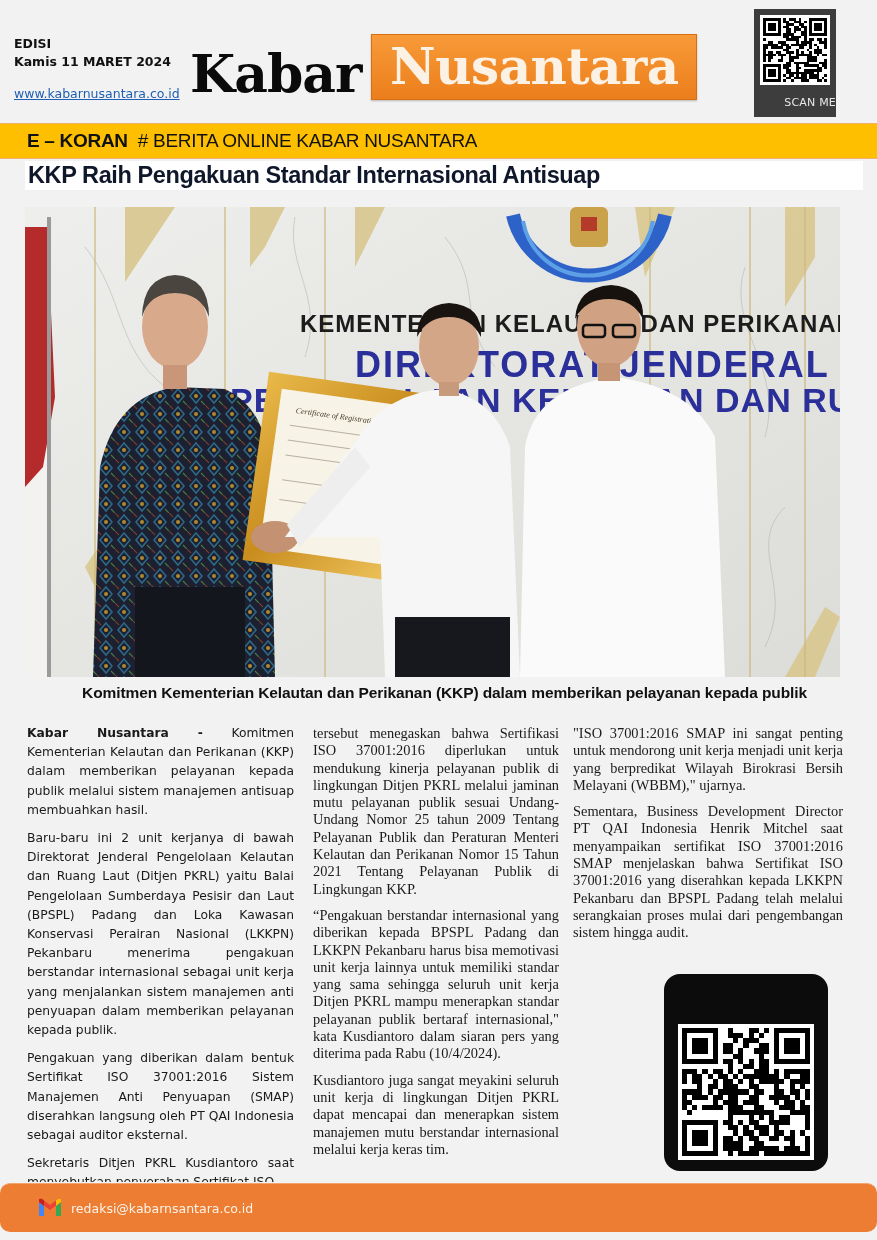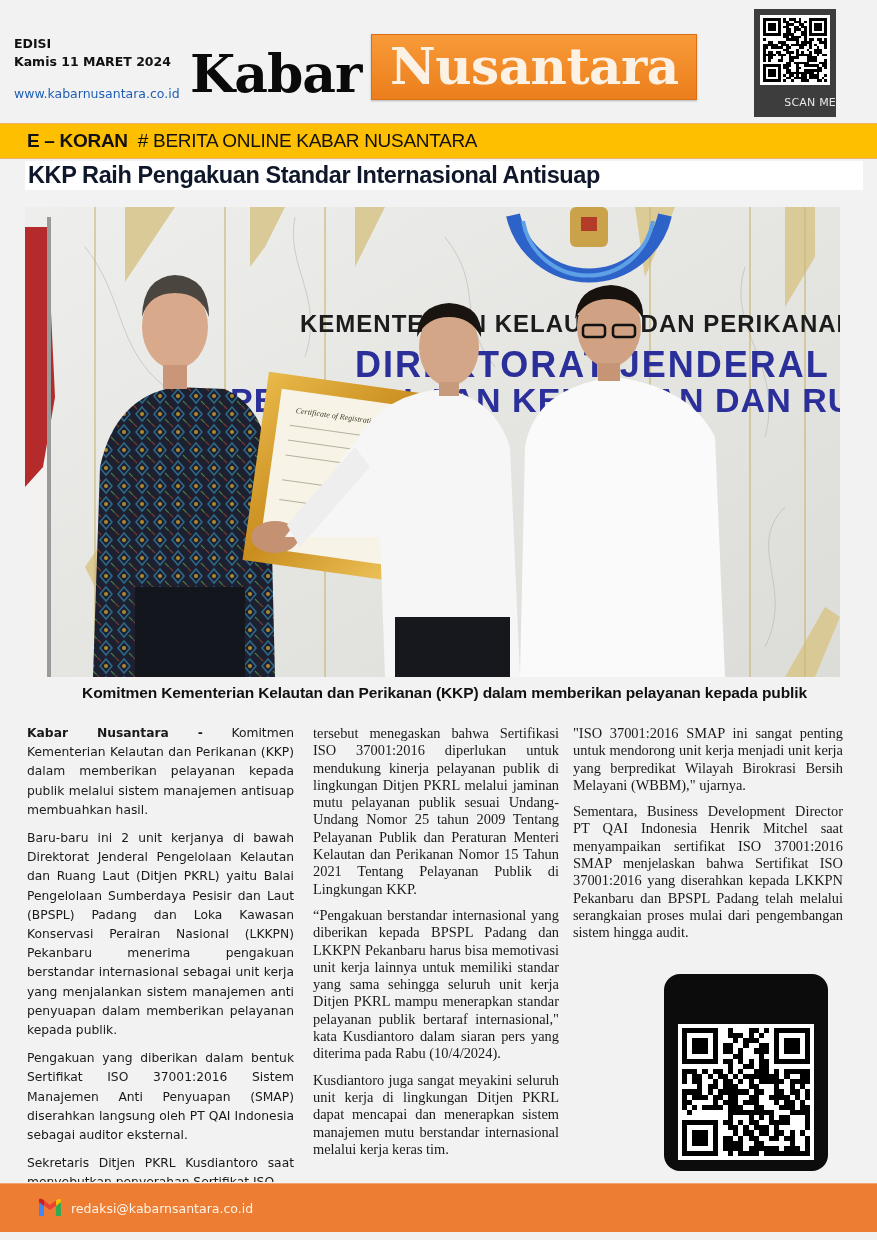--- a/index.html
+++ b/index.html
@@ -3,21 +3,21 @@
 <meta charset="utf-8">
 <style>
   * { box-sizing: border-box; margin: 0; padding: 0; }
   html, body { width: 877px; height: 1240px; background: #f2f2f2; overflow: hidden; }
   body { position: relative; font-family: "Liberation Sans", sans-serif; color: #111; }
 
   
   .edition { position: absolute; left: 14px; top: 35px; font-family: "DejaVu Sans", sans-serif; font-weight: bold; font-size: 12.5px; line-height: 18px; color: #111; }
   .edition .label { display: block; }
   .edition .date { display: block; }
-  .site-link { position: absolute; left: 14px; top: 86px; font-family: "DejaVu Sans", sans-serif; font-size: 12.5px; color: #1f5fb3; }
+  .site-link { position: absolute; left: 14px; top: 86px; font-family: "DejaVu Sans", sans-serif; font-size: 12.5px; color: #1f5fb3; text-decoration: underline; }
 
   .logo { position: absolute; left: 190px; top: 34px; height: 66px; display: flex; align-items: flex-end; }
   .logo .kabar { font-family: "DejaVu Serif", serif; font-weight: bold; font-size: 52px; color: #0a0a0a; letter-spacing: -1px; line-height: 1; }
   .logo .nusantara-box { margin-left: 10px; width: 326px; height: 66px; background: linear-gradient(#f89a38, #ec7e1c); border: 1px solid #d97014; display: flex; align-items: center; justify-content: center; box-shadow: 0 1px 2px rgba(0,0,0,.25); }
   .logo .nusantara { font-family: "DejaVu Serif", serif; font-weight: bold; font-size: 50px; color: #fbf2e5; letter-spacing: -0.5px; line-height: 1; }
 
   .scan-box { position: absolute; left: 754px; top: 9px; width: 82px; height: 108px; background: #3d3d3d; }
   .scan-box .qr { position: absolute; left: 6px; top: 6px; width: 70px; height: 70px; background: #fff; padding: 3px; }
   .scan-box .scan-label { position: absolute; left: 0; right: 0; bottom: 8px; text-align: right; color: #e8e8e8; font-family: "DejaVu Sans", sans-serif; font-size: 11px; letter-spacing: 0.2px; }
 
@@ -43,21 +43,21 @@
   .col-1 .lead { font-weight: bold; }
   .col-2 { left: 313px; width: 246px; font-family: "Liberation Serif", serif; font-size: 14.4px; line-height: 17.3px; top: 725px; }
   .col-3 { left: 573px; width: 270px; font-family: "Liberation Serif", serif; font-size: 14.4px; line-height: 17.3px; top: 725px; }
 
   
   .readmore { position: absolute; left: 664px; top: 974px; width: 164px; height: 197px; background: #0c0c0c; border-radius: 16px; }
   .readmore .rm-title { position: absolute; top: 8px; left: 0; right: 0; text-align: center; color: #fff; font-family: "Liberation Sans", sans-serif; font-weight: bold; font-size: 14px; line-height: 18px; }
   .readmore .qr { position: absolute; left: 14px; top: 50px; width: 136px; height: 136px; background: #fff; padding: 4px; }
 
   
-  .footer { position: absolute; left: 0; top: 1183px; width: 877px; height: 49px; background: #ec7d32; border-top: 1px solid #f2a46d; display: flex; align-items: center; padding-left: 37px; }
+  .footer { position: absolute; left: 0; top: 1183px; width: 877px; height: 49px; background: #ec7d32; border-top: 1px solid #f2a46d; display: flex; align-items: center; padding-left: 37px; border-radius: 10px; }
   .footer .mail-icon { width: 26px; height: 20px; margin-right: 8px; display: inline-block; }
   .footer .email { font-family: "DejaVu Sans", sans-serif; font-size: 12.5px; color: #fff3e8; }
 </style>
 </head>
 <body>
 
 <div class="edition">
   <span class="label">EDISI</span>
   <span class="date">Kamis 11 MARET 2024</span>
 </div>

